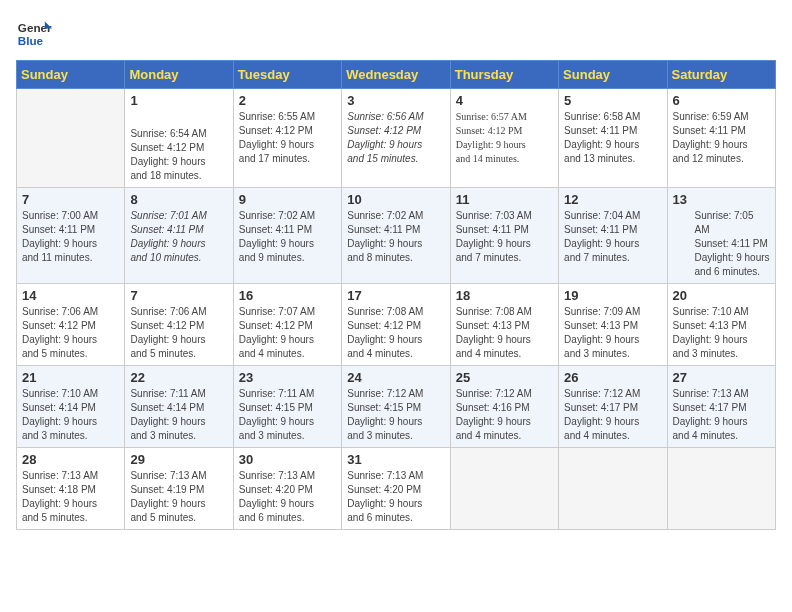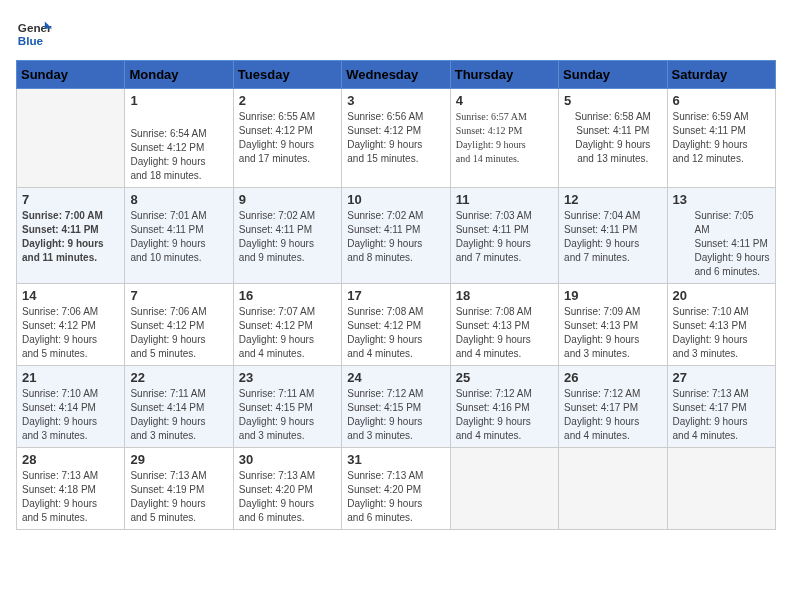--- a/index.html
+++ b/index.html
@@ -37,21 +37,21 @@
       font-size: 14px;
       color: #555;
     }
     .calendar {
       width: 100%;
       border-collapse: collapse;
       border: 1px solid #ccc;
     }
     .calendar th {
       background-color: #3a6abf;
-      color: #000000;
+      color: #fde047;
       font-size: 13px;
       font-weight: bold;
       padding: 6px 4px;
       text-align: left;
       border: 1px solid #5a8ad0;
     }
     .calendar td {
       vertical-align: top;
       border: 1px solid #ccc;
       padding: 4px 5px;
@@ -120,58 +120,58 @@
         </td>
         <td>
           <span class="day-num">2</span>
           <div class="day-info" style="white-space: pre-line;">Sunrise: 6:55 AM
 Sunset: 4:12 PM
 Daylight: 9 hours
 and 17 minutes.</div>
         </td>
         <td>
           <span class="day-num">3</span>
-          <div class="day-info" style="white-space: pre-line;">Sunrise: 6:56 AM
+          <div class="day-info" style="white-space: pre-line; font-style: italic;">Sunrise: 6:56 AM
 Sunset: 4:12 PM
 Daylight: 9 hours
 and 15 minutes.</div>
         </td>
         <td>
           <span class="day-num">4</span>
           <div class="day-info" style="white-space: pre-line; font-family: Liberation Serif, serif;">Sunrise: 6:57 AM
 Sunset: 4:12 PM
 Daylight: 9 hours
 and 14 minutes.</div>
         </td>
         <td>
           <span class="day-num">5</span>
-          <div class="day-info" style="white-space: pre-line; text-align: center;">Sunrise: 6:58 AM
+          <div class="day-info" style="white-space: pre-line;">Sunrise: 6:58 AM
 Sunset: 4:11 PM
 Daylight: 9 hours
 and 13 minutes.</div>
         </td>
         <td>
           <span class="day-num">6</span>
           <div class="day-info" style="white-space: pre-line;">Sunrise: 6:59 AM
 Sunset: 4:11 PM
 Daylight: 9 hours
 and 12 minutes.</div>
         </td>
       </tr>
       <tr>
         <td>
           <span class="day-num">7</span>
-          <div class="day-info" style="white-space: pre-line; font-weight: bold;">Sunrise: 7:00 AM
+          <div class="day-info" style="white-space: pre-line;">Sunrise: 7:00 AM
 Sunset: 4:11 PM
 Daylight: 9 hours
 and 11 minutes.</div>
         </td>
         <td>
           <span class="day-num">8</span>
-          <div class="day-info" style="white-space: pre-line;">Sunrise: 7:01 AM
+          <div class="day-info" style="white-space: pre-line; font-style: italic;">Sunrise: 7:01 AM
 Sunset: 4:11 PM
 Daylight: 9 hours
 and 10 minutes.</div>
         </td>
         <td>
           <span class="day-num">9</span>
           <div class="day-info" style="white-space: pre-line;">Sunrise: 7:02 AM
 Sunset: 4:11 PM
 Daylight: 9 hours
 and 9 minutes.</div>

